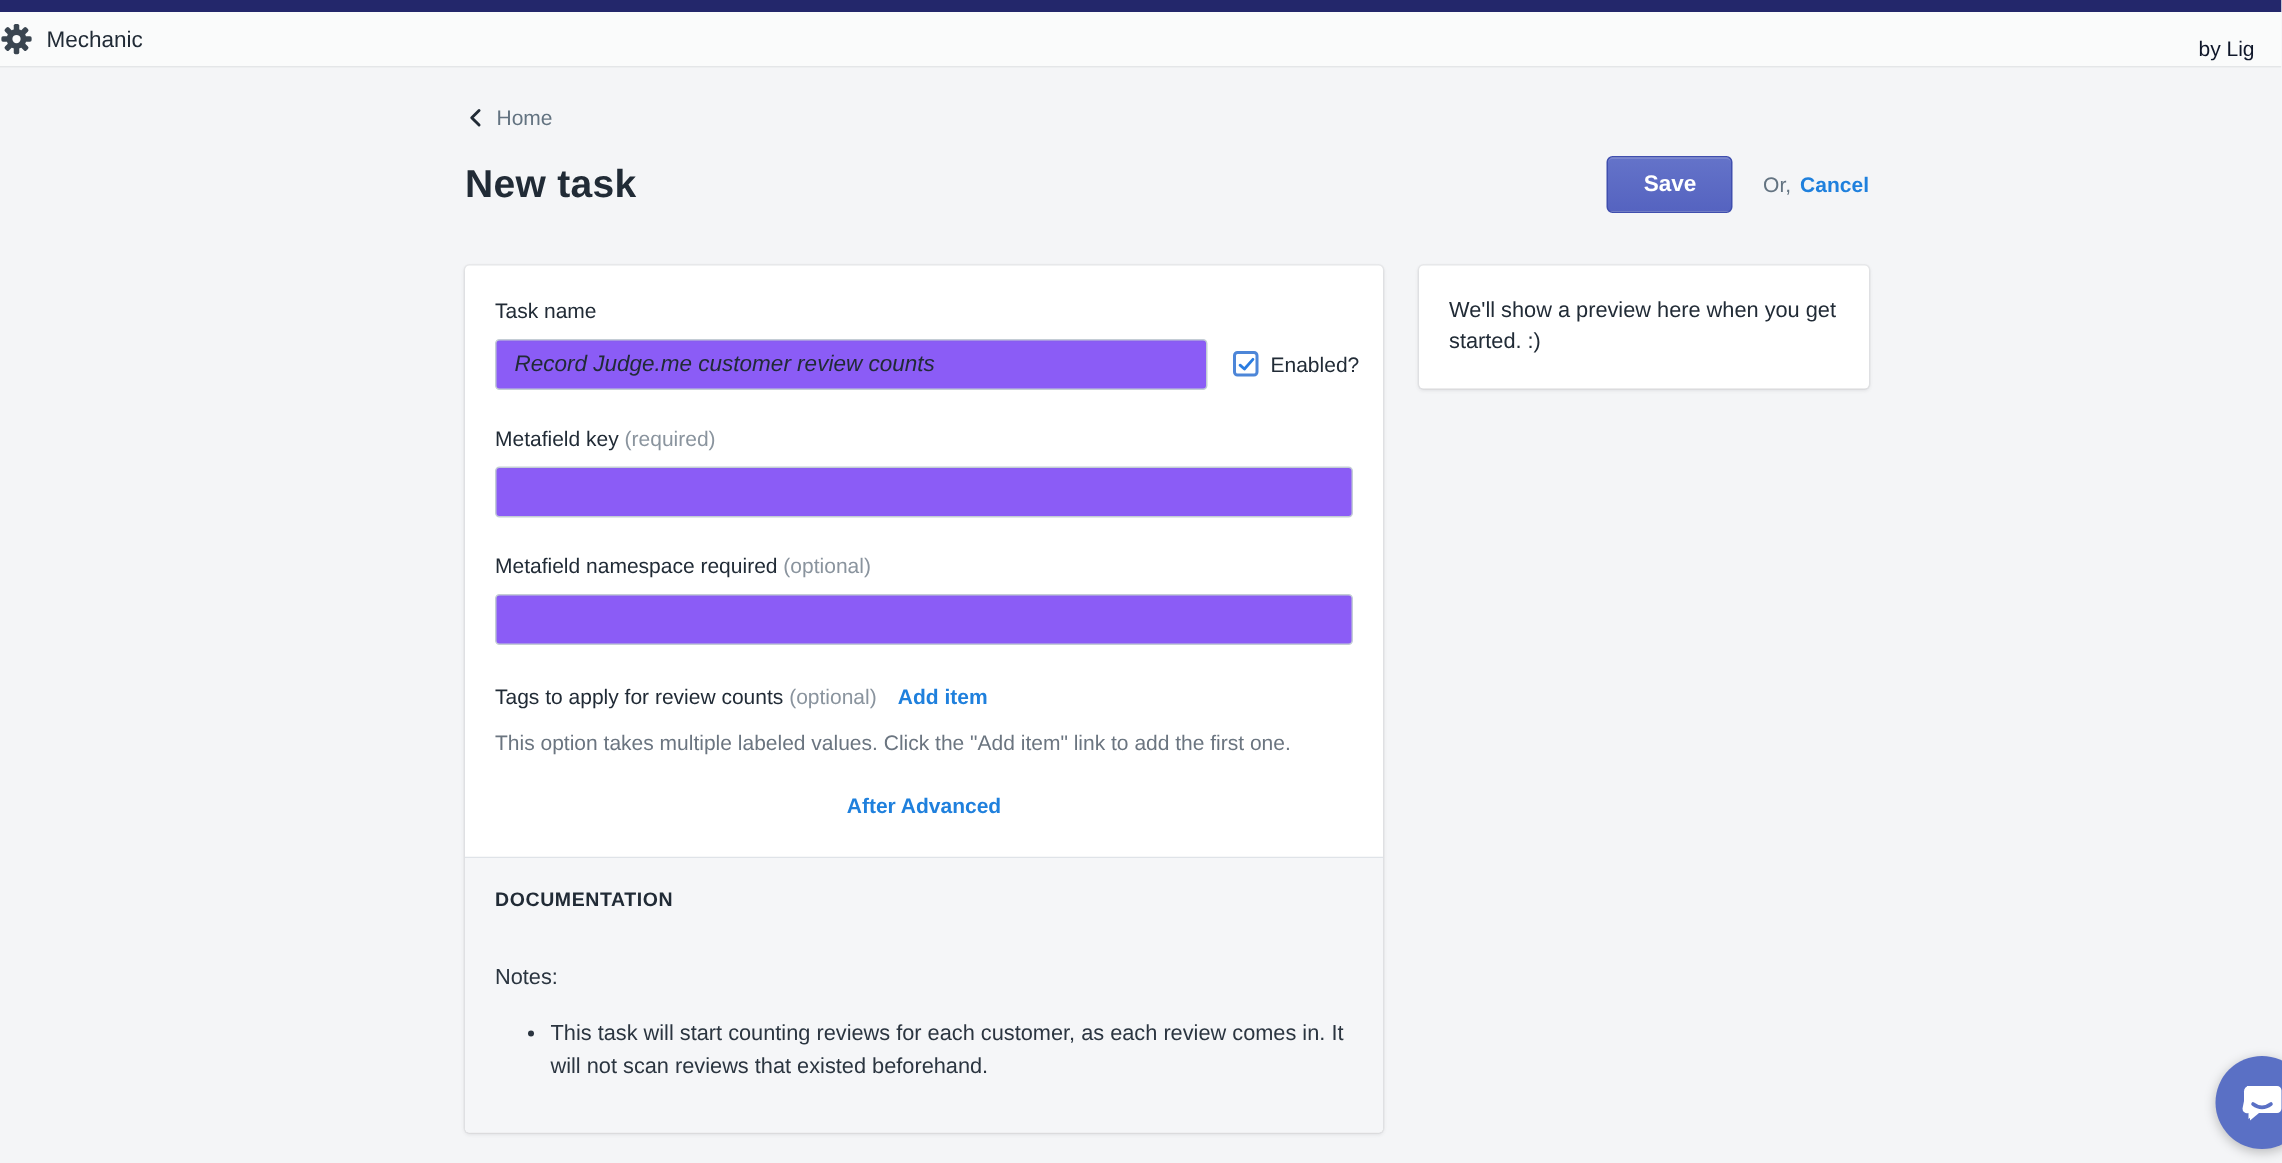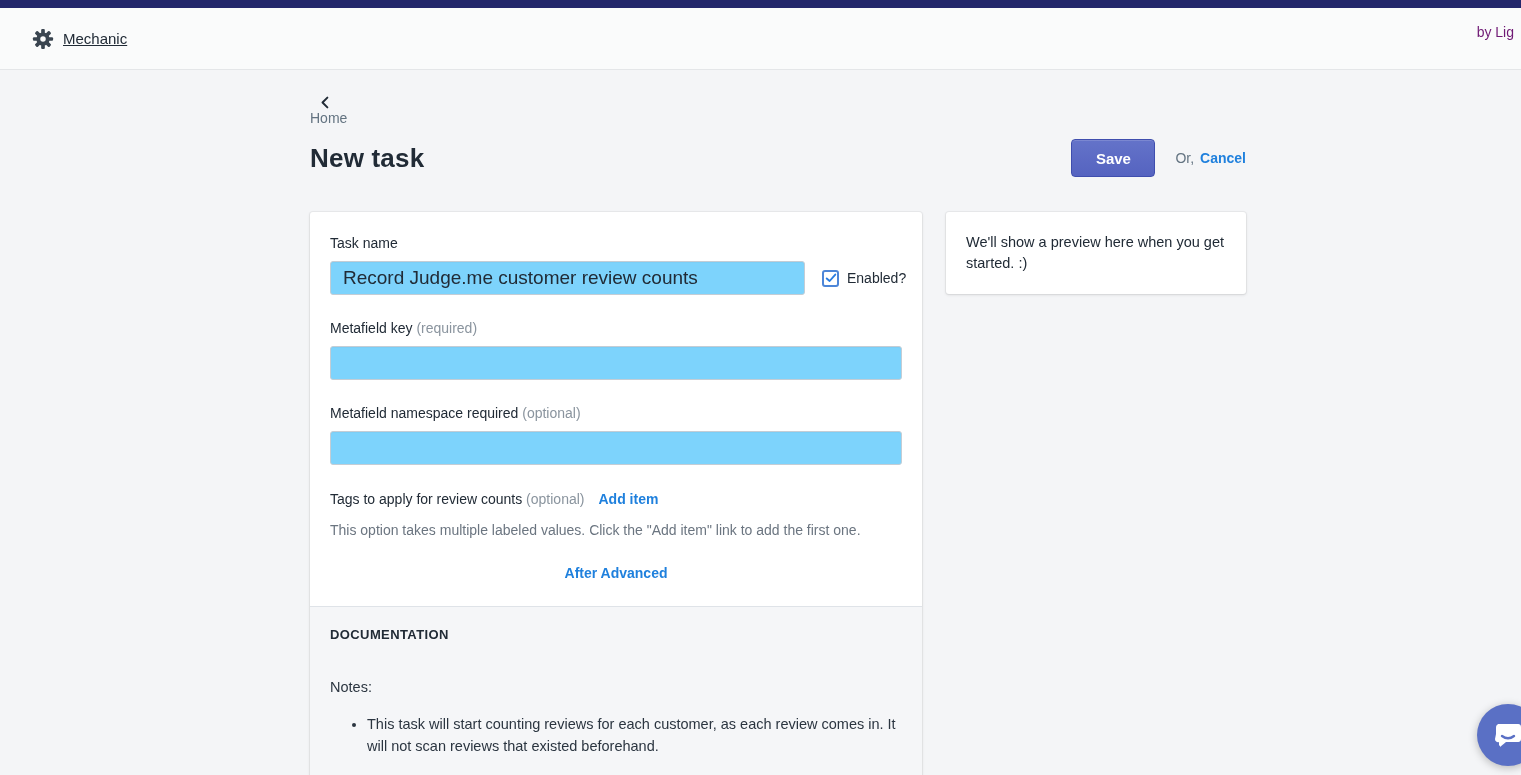--- a/index.html
+++ b/index.html
@@ -5,37 +5,36 @@
   * { margin:0; padding:0; box-sizing:border-box; }
   html,body { width:1521px; height:775px; overflow:hidden; }
   body {
     font-family:"Liberation Sans", sans-serif;
     background:#f4f5f7;
     color:#212b36;
   }
   
   .topbar { height:8px; background:#23276b; }
   .app-header {
-    height:62px; background:#fafbfb;
+    height:37px; background:#fafbfb;
     border-bottom:1px solid #e4e6e8;
     display:flex; align-items:center;
-    padding-left:32px; position:relative;text-decoration:underline;
+    padding-left:0; position:relative;
   }
   .app-logo { width:22px; height:22px; display:inline-flex; }
   .app-name { font-size:15px; color:#212b36; margin-left:9px; }
   .byline {
-    position:absolute; right:7px; top:16px;
-    font-size:14px; color:#701a75; white-space:nowrap;
+    position:absolute; right:18px; top:16px;
+    font-size:14px; color:#0f172a; white-space:nowrap;
   }
   
   .content { position:relative; margin-left:310px; width:936px; }
   .breadcrumb {
     margin-top:25px; display:inline-flex; align-items:center;
     cursor:pointer;
-    flex-direction:column;
   }
   .breadcrumb .chev { display:inline-flex; margin-right:6px; }
   .breadcrumb-label { font-size:14px; color:#637381; }
   .title-row {
     margin-top:13px; display:flex; align-items:center;
   }
   .page-title { font-size:26px; font-weight:600; color:#212b36; letter-spacing:.2px; }
   .title-actions { margin-left:auto; display:flex; align-items:center; }
   .save-btn {
     min-width:84px; height:38px; border-radius:4px;
@@ -52,23 +51,23 @@
   .main-card {
     width:612px; background:#fff; border-radius:3px;
     box-shadow:0 0 0 1px rgba(63,63,68,.05), 0 1px 3px rgba(63,63,68,.15);
   }
   .form-section { padding:22px 20px 24px 20px; }
   .field-label { font-size:14px; color:#212b36; }
   .muted { color:#8a949e; }
   .task-row { display:flex; align-items:center; margin-top:9px; }
   .text-input {
     height:34px; border:1px solid #c4cdd5; border-radius:3px;
-    padding:0 12px; font-size:19px; color:#212b36; width:100%;
-    font-family:"Liberation Sans",sans-serif; background:#7dd3fc;
-    box-shadow:inset 0 1px 0 0 rgba(99,115,129,.05); outline:none;
+    padding:0 12px; font-size:15px; color:#212b36; width:100%;
+    font-family:"Liberation Sans",sans-serif; background:#8b5cf6;
+    box-shadow:inset 0 1px 0 0 rgba(99,115,129,.05); outline:none;font-style:italic;
   }
   .task-input { width:475px; flex:0 0 auto; }
   .enabled-group { display:flex; align-items:center; margin-left:17px; cursor:pointer; }
   .checkbox {
     width:17px; height:17px; border:2px solid #4d86d8; border-radius:3px;
     background:#fff; display:inline-flex; align-items:center; justify-content:center;
   }
   .enabled-label { font-size:14px; color:#212b36; margin-left:8px; white-space:nowrap; }
   .field-group { margin-top:24px; }
   .field-group .text-input { margin-top:9px; }

